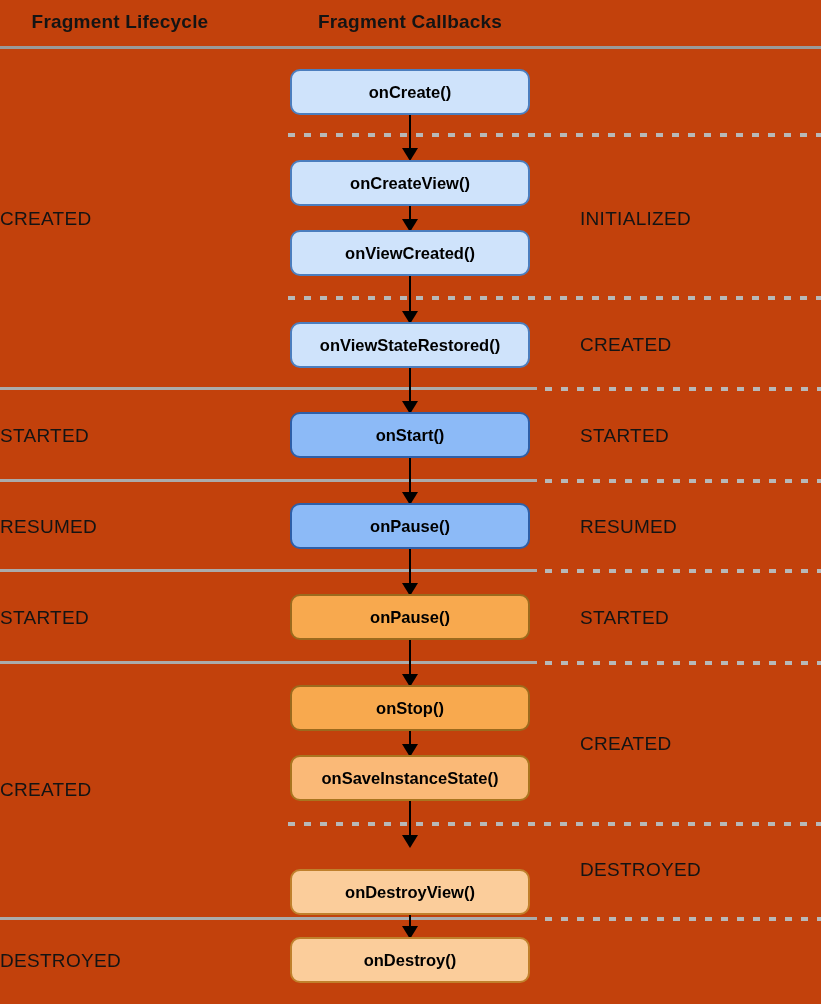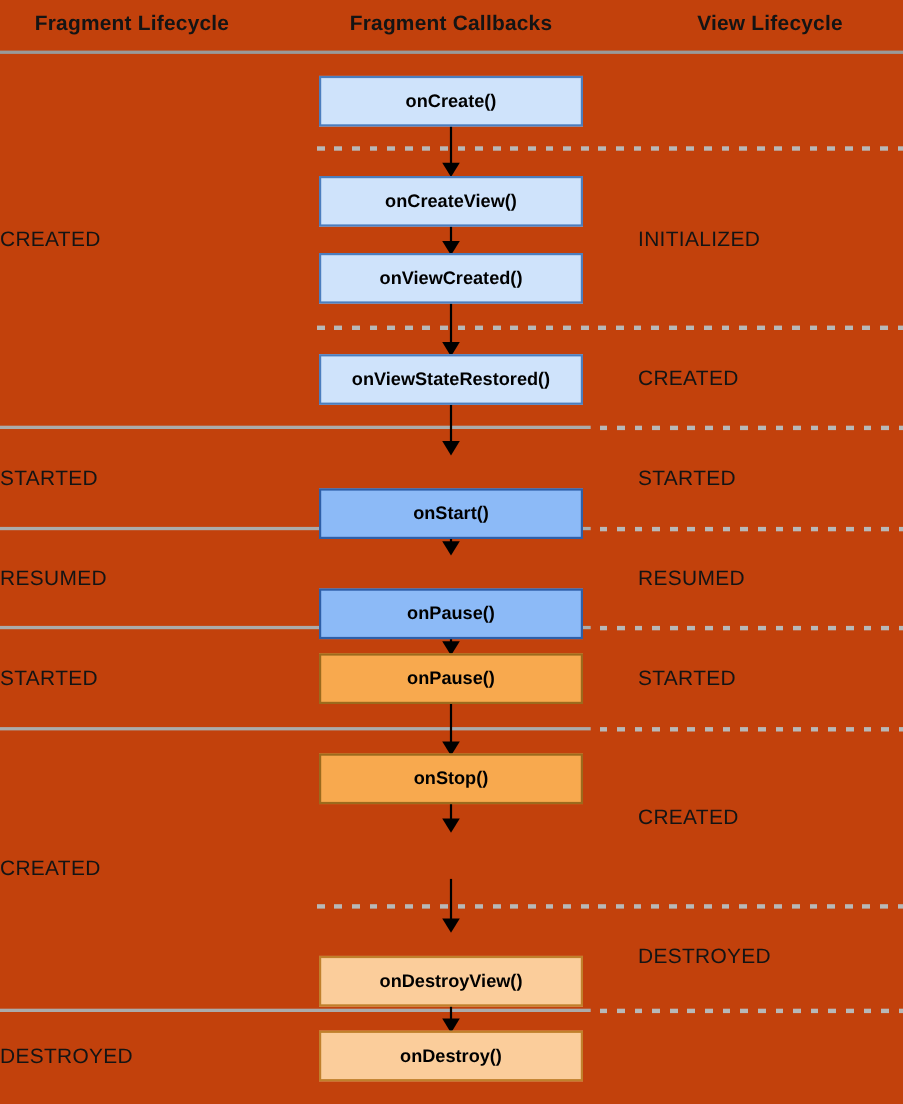--- a/index.html
+++ b/index.html
@@ -12,26 +12,26 @@
     color:#141414; text-align:center; letter-spacing:0.2px;
   }
   .rule-solid { position:absolute; height:3px; background:#ababab; }
   .rule-solid.dark { background:#9a9a9a; }
   .rule-dash {
     position:absolute; height:4px;
     background:repeating-linear-gradient(to right,#b8b8b8 0 7px, transparent 7px 16px);
   }
   .box {
     position:absolute; left:290px; width:240px; height:46px;
-    border-radius:0; border:2.5px solid; box-sizing:border-box;
+    border-radius:10px; border:2.5px solid; box-sizing:border-box;
     display:flex; align-items:center; justify-content:center;
     font-size:16.5px; font-weight:bold; color:#000;
   }
   .c-blue-light   { background:#cfe3fb; border-color:#4c7ebe; }
-  .c-blue         { background:#8cbaf7; border-color:#2e5fa8;margin-top:32px; }
+  .c-blue         { background:#8cbaf7; border-color:#2e5fa8; }
   .c-orange       { background:#f8a94e; border-color:#9c6a1d;text-align:center; }
   .c-orange-mid   { background:#fab977; border-color:#a9751f; }
   .c-orange-light { background:#fbcd9b; border-color:#c0802c; }
   .state {
     position:absolute; width:240px; text-align:left;
     font-size:19px; font-weight:normal; color:#141414;
     transform:translateY(-50%); letter-spacing:0.3px;
   }
   .state.left  { left:0; }
   .state.right { left:580px; }
@@ -45,21 +45,20 @@
     border-top:13px solid #000;
   }
 </style>
 </head>
 <body>
 
 <div class="canvas">
 
   <div class="colhdr" style="left:10px; width:220px;">Fragment Lifecycle</div>
   <div class="colhdr" style="left:290px; width:240px;">Fragment Callbacks</div>
-  <div class="colhdr" style="left:580px; width:240px;">View Lifecycle</div>
 
   <div class="rule-solid dark" style="top:46px; left:0; width:821px;"></div>
 
   <div class="rule-dash" style="top:133px; left:288px; width:533px;"></div>
   <div class="rule-dash" style="top:296px; left:288px; width:533px;"></div>
   <div class="rule-dash" style="top:822px; left:288px; width:533px;"></div>
 
   <div class="rule-solid" style="top:387px; left:0; width:537px;"></div>
   <div class="rule-dash" style="top:387px; left:545px; width:276px;"></div>
 
@@ -117,20 +116,21 @@
     </div>
 
   <div class="box c-blue-light" style="top:69px;">onCreate()</div>
   <div class="box c-blue-light" style="top:160px;">onCreateView()</div>
   <div class="box c-blue-light" style="top:230px;text-align:center;">onViewCreated()</div>
   <div class="box c-blue-light" style="top:322px;">onViewStateRestored()</div>
   <div class="box c-blue" style="top:412px;">onStart()</div>
   <div class="box c-blue" style="top:503px;">onPause()</div>
   <div class="box c-orange" style="top:594px;">onPause()</div>
   <div class="box c-orange" style="top:685px;">onStop()</div>
+  <div class="box c-orange-mid" style="top:755px;">onSaveInstanceState()</div>
   <div class="box c-orange-light" style="top:846px;margin-top:23px;">onDestroyView()</div>
   <div class="box c-orange-light" style="top:937px;">onDestroy()</div>
 
   <div class="state left" style="top:219px;">CREATED</div>
   <div class="state left" style="top:436px;">STARTED</div>
   <div class="state left" style="top:527px;">RESUMED</div>
   <div class="state left" style="top:618px;">STARTED</div>
   <div class="state left" style="top:790px;">CREATED</div>
   <div class="state left" style="top:961px;">DESTROYED</div>
 

